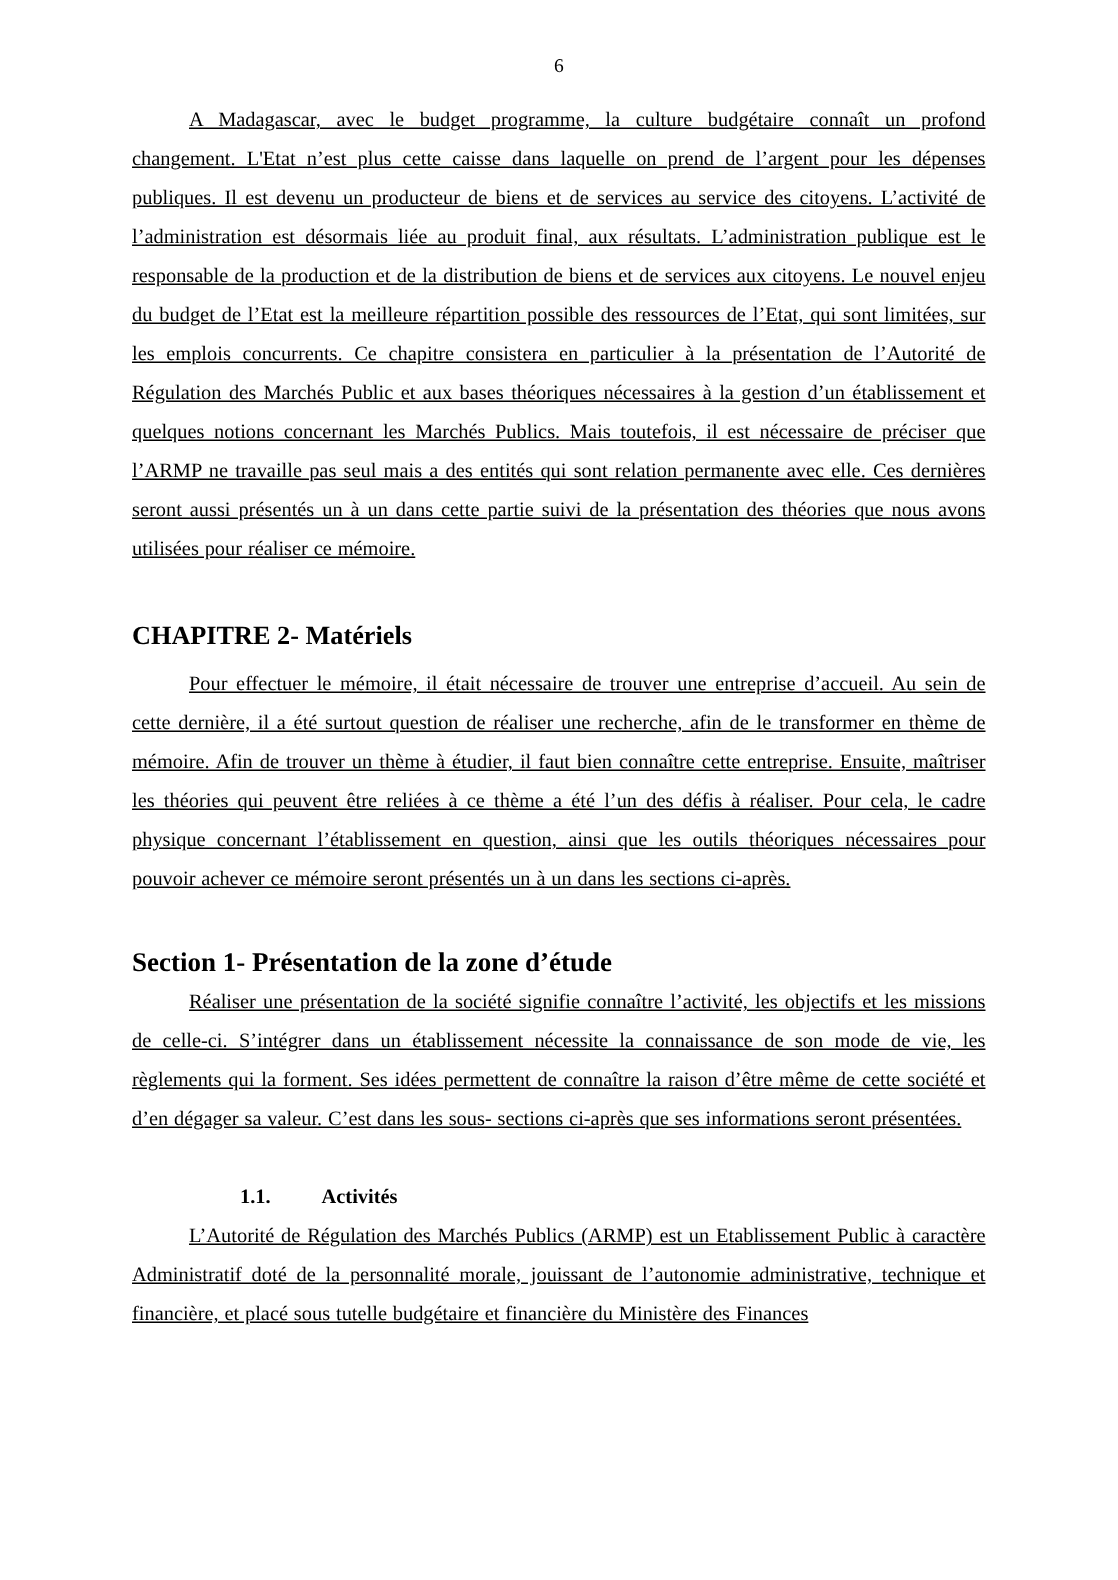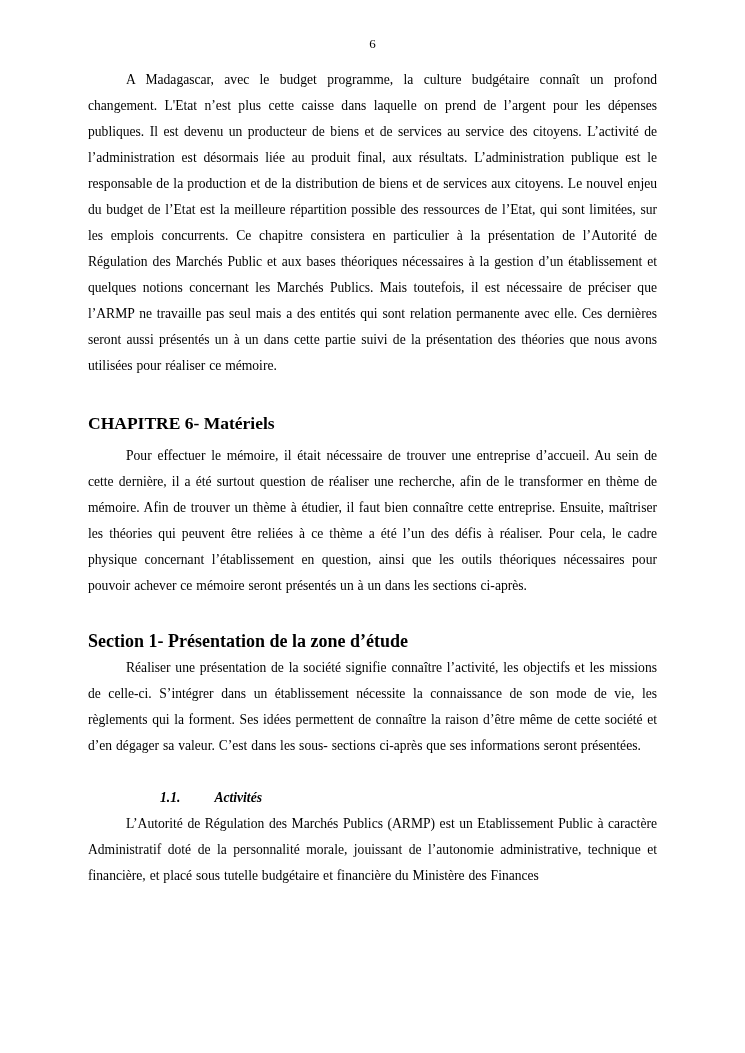--- a/index.html
+++ b/index.html
@@ -22,55 +22,55 @@
     font-size: 13px;
     margin-bottom: 15px;
   }
   p.body-text {
     font-size: 13.6px;
     line-height: 26px;
     text-align: justify;
     text-indent: 38px;
     margin: 0;
     word-spacing: 0.5px;
+    text-decoration: underline;
   }
   h1.chapter-heading {
     font-size: 17.5px;
     font-weight: bold;
     margin: 32px 0 8px 0;
     line-height: 24px;
   }
   h2.section-heading {
     font-size: 18px;
     font-weight: bold;
     margin: 30px 0 2px 0;
     line-height: 24px;
   }
   h3.subsection-heading {
     font-size: 13.6px;
     font-weight: bold;
     margin: 26px 0 0 72px;
     line-height: 26px;
-    font-style: italic;
   }
   .tab-gap {
     display: inline-block;
     width: 34px;
   }
 </style>
 </head>
 <body>
 
 <div class="page">
 
   <div class="page-number">6</div>
 
   <p class="body-text">A Madagascar, avec le budget programme, la culture budgétaire connaît un profond changement. L'Etat n’est plus cette caisse dans laquelle on prend de l’argent pour les dépenses publiques. Il est devenu un producteur de biens et de services au service des citoyens. L’activité de l’administration est désormais liée au produit final, aux résultats. L’administration publique est le responsable de  la production et de la distribution de biens et de services aux citoyens. Le nouvel enjeu du budget de l’Etat est la meilleure répartition possible des ressources de l’Etat, qui sont limitées, sur les emplois concurrents. Ce chapitre consistera en particulier à la présentation de l’Autorité de Régulation des Marchés Public et aux bases théoriques nécessaires à la gestion d’un établissement et quelques notions concernant les Marchés Publics. Mais toutefois, il est nécessaire de préciser que l’ARMP ne travaille pas seul mais a des entités qui sont relation permanente avec elle. Ces dernières seront aussi présentés un à un dans cette partie suivi de la présentation des théories que nous avons utilisées pour réaliser ce mémoire.</p>
 
-  <h1 class="chapter-heading">CHAPITRE 6- Matériels</h1>
+  <h1 class="chapter-heading">CHAPITRE 2- Matériels</h1>
 
   <p class="body-text">Pour effectuer le mémoire, il était nécessaire de trouver une entreprise d’accueil. Au sein de cette dernière, il a été surtout question de réaliser une recherche, afin de le transformer en thème de mémoire. Afin de trouver un thème à étudier, il faut bien connaître cette entreprise. Ensuite, maîtriser  les théories qui peuvent être reliées à ce thème a été l’un des défis à réaliser. Pour cela, le cadre physique concernant l’établissement en question, ainsi que les outils théoriques nécessaires pour pouvoir achever ce mémoire seront présentés un à un dans les sections ci-après.</p>
 
   <h2 class="section-heading">Section 1- Présentation de la zone d’étude</h2>
 
   <p class="body-text">Réaliser une présentation de la société signifie connaître l’activité, les objectifs et les missions de celle-ci. S’intégrer dans un établissement nécessite la connaissance de son mode de vie, les règlements qui la forment. Ses idées permettent de connaître la raison d’être même de cette société et d’en dégager sa valeur. C’est dans les sous- sections ci-après que ses informations seront présentées.</p>
 
   <h3 class="subsection-heading">
     <span>1.1.</span><span class="tab-gap"></span><span>Activités</span>
   </h3>

